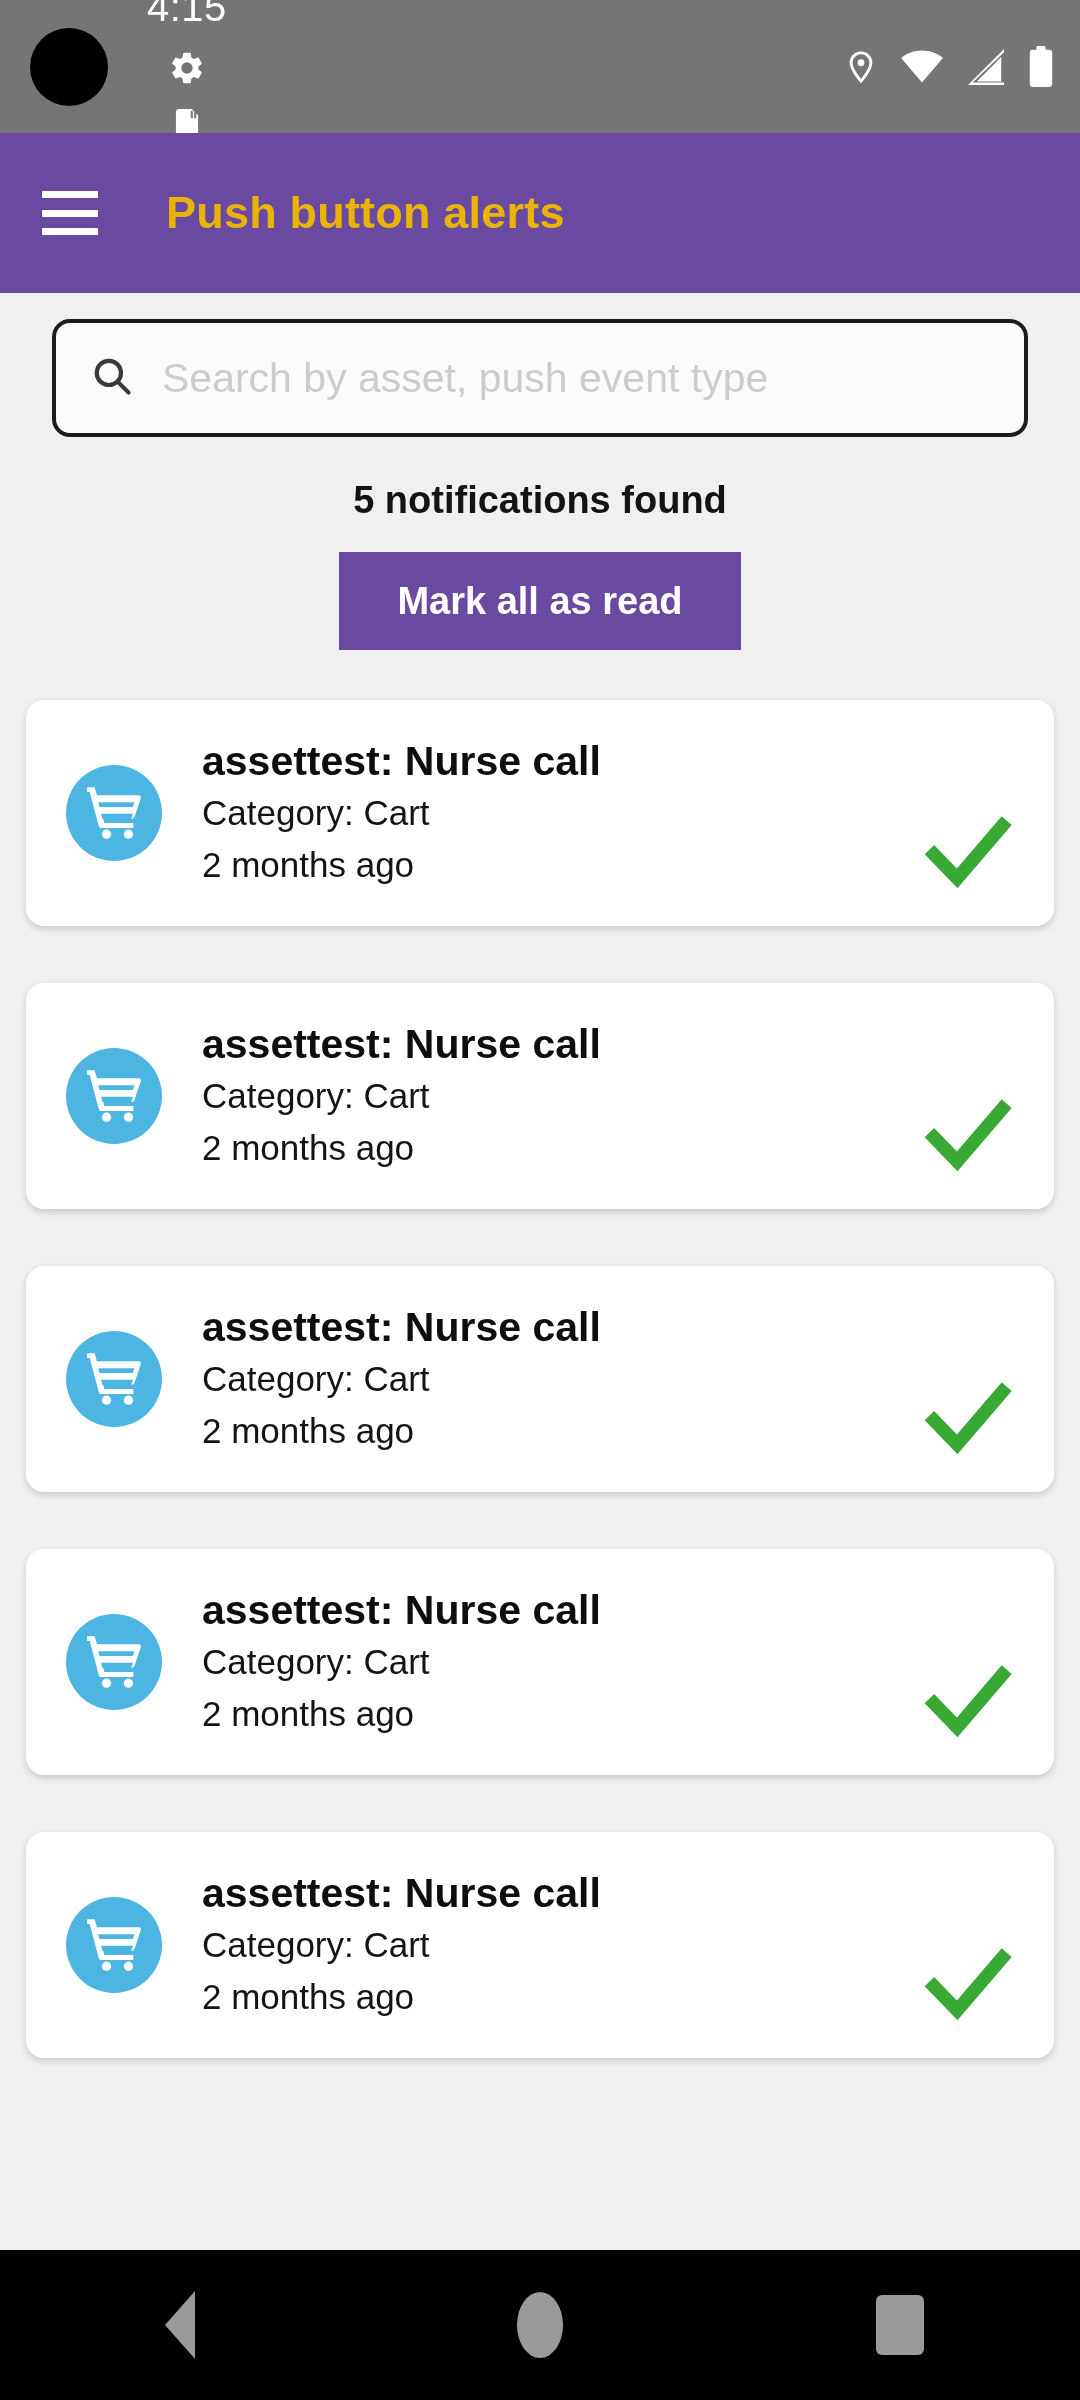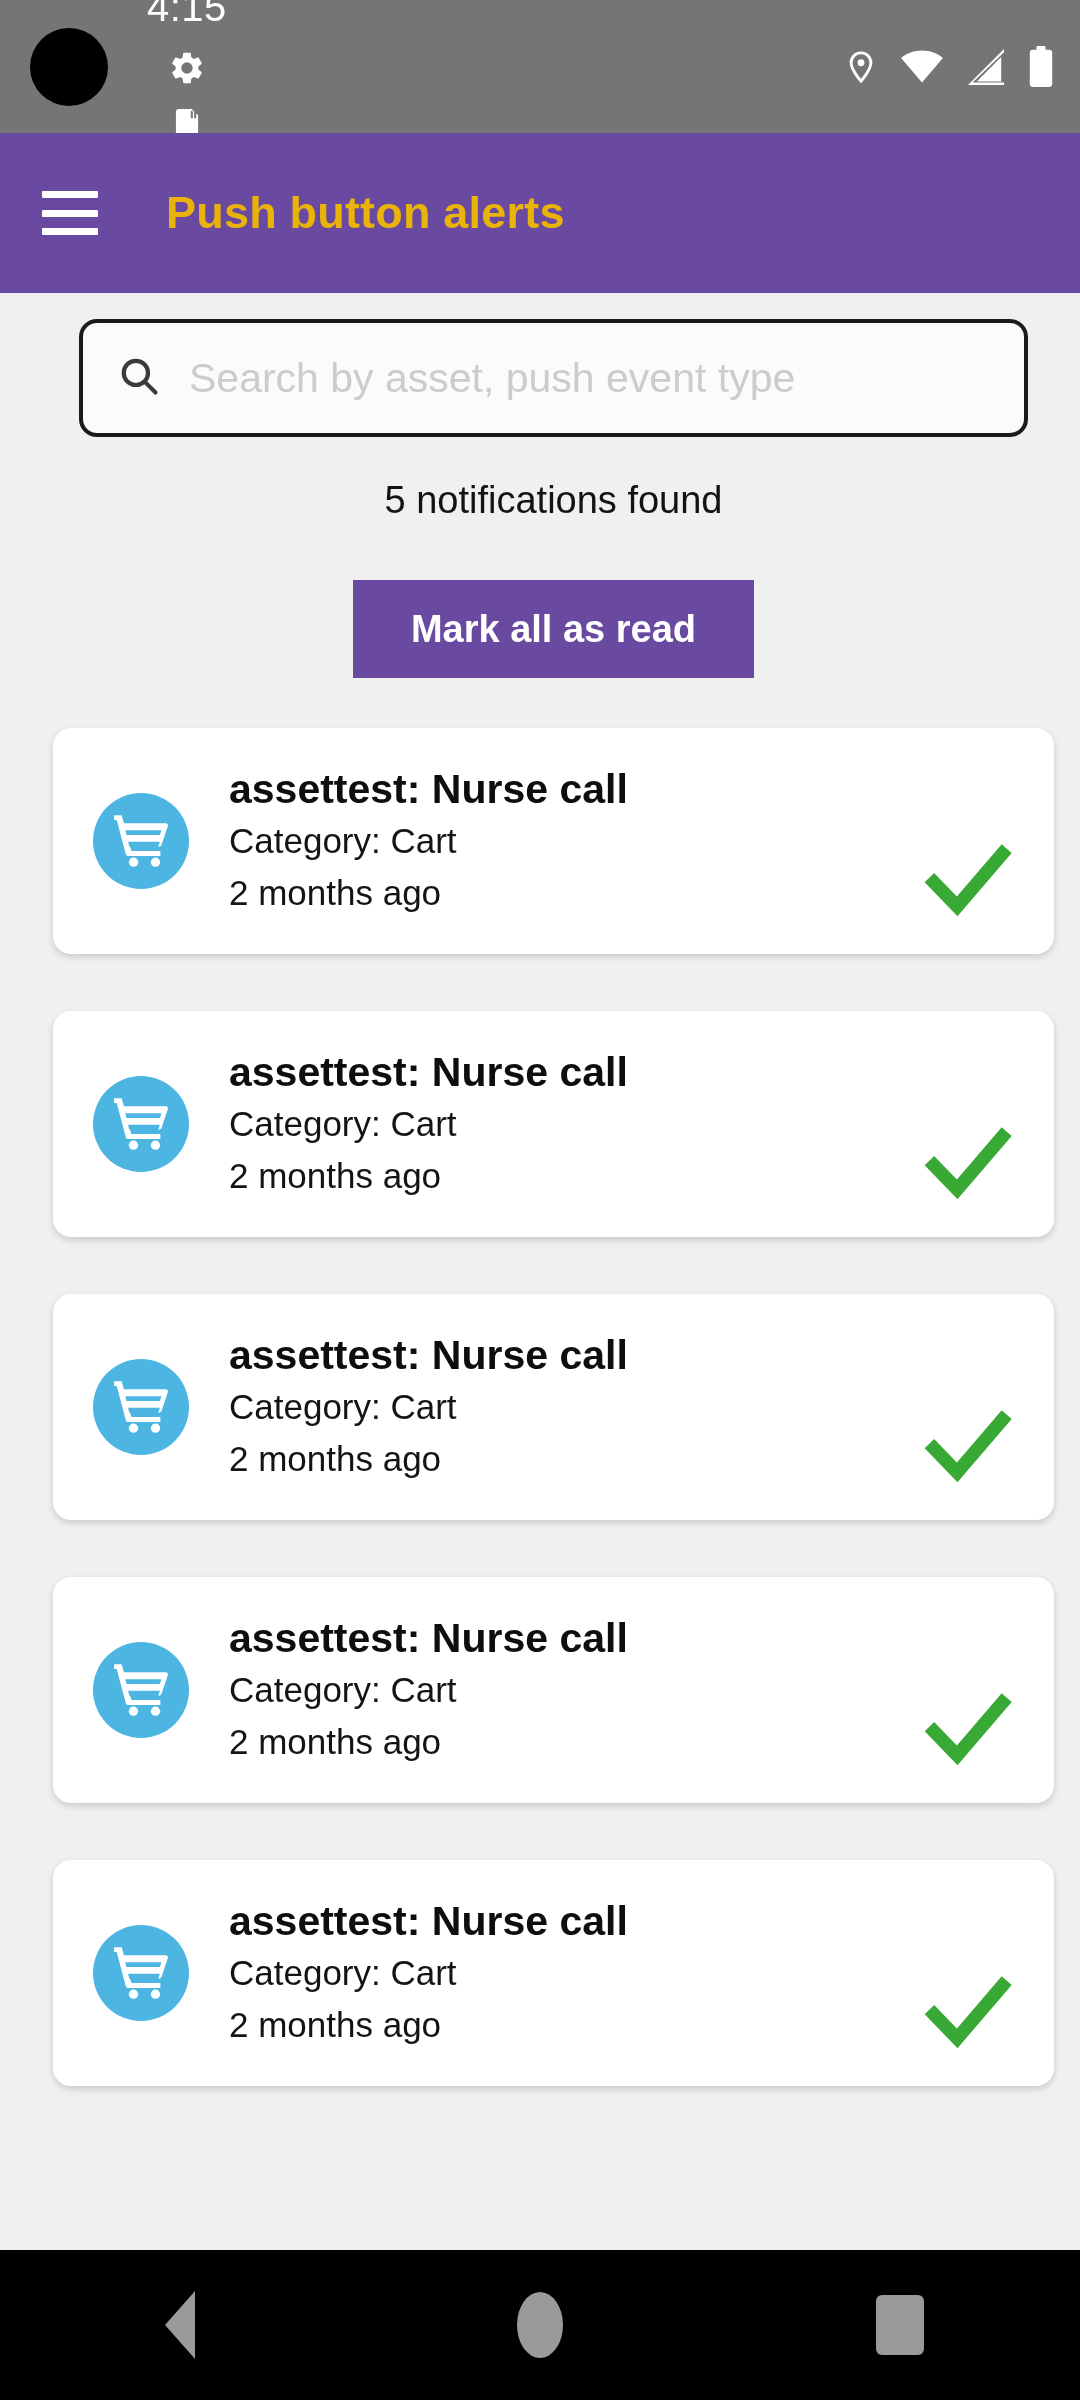--- a/index.html
+++ b/index.html
@@ -84,21 +84,20 @@
     margin-left: 68px;
     letter-spacing: 0.2px;
   }
 
   
   .content {
     flex: 1 1 auto;
     background: #f1f0f0;
     overflow: hidden;
     padding-top: 26px;
-    padding-left: 27px;
   }
 
   .search-wrap {
     margin: 0 52px;
   }
   .search-box {
     height: 118px;
     border: 4px solid #1b1b1b;
     border-radius: 18px;
     background: #fbfbfb;
@@ -114,41 +113,40 @@
     font-size: 41px;
     color: #1b1b1b;
     width: 100%;
     margin-left: 28px;
   }
   .search-input::placeholder { color: #cccccc; }
 
   .count-text {
     text-align: center;
     font-size: 38px;
-    font-weight: normal;
+    font-weight: bold;
     color: #131313;
     margin-top: 42px;
   }
 
   .mark-read-wrap {
     display: flex;
     justify-content: center;
     margin-top: 30px;
   }
   .mark-read-btn {
     background: #6a4aa0;
     color: #ffffff;
     border: none;
     font-family: "Liberation Sans", sans-serif;
     font-size: 38px;
     font-weight: bold;
     padding: 30px 58px;
     cursor: pointer;
     line-height: 1;
-    margin-top: 28px;
   }
 
   .card-list {
     margin-top: 50px;
     padding: 0 26px;
     display: flex;
     flex-direction: column;
     gap: 57px;
   }
   .notif-card {

